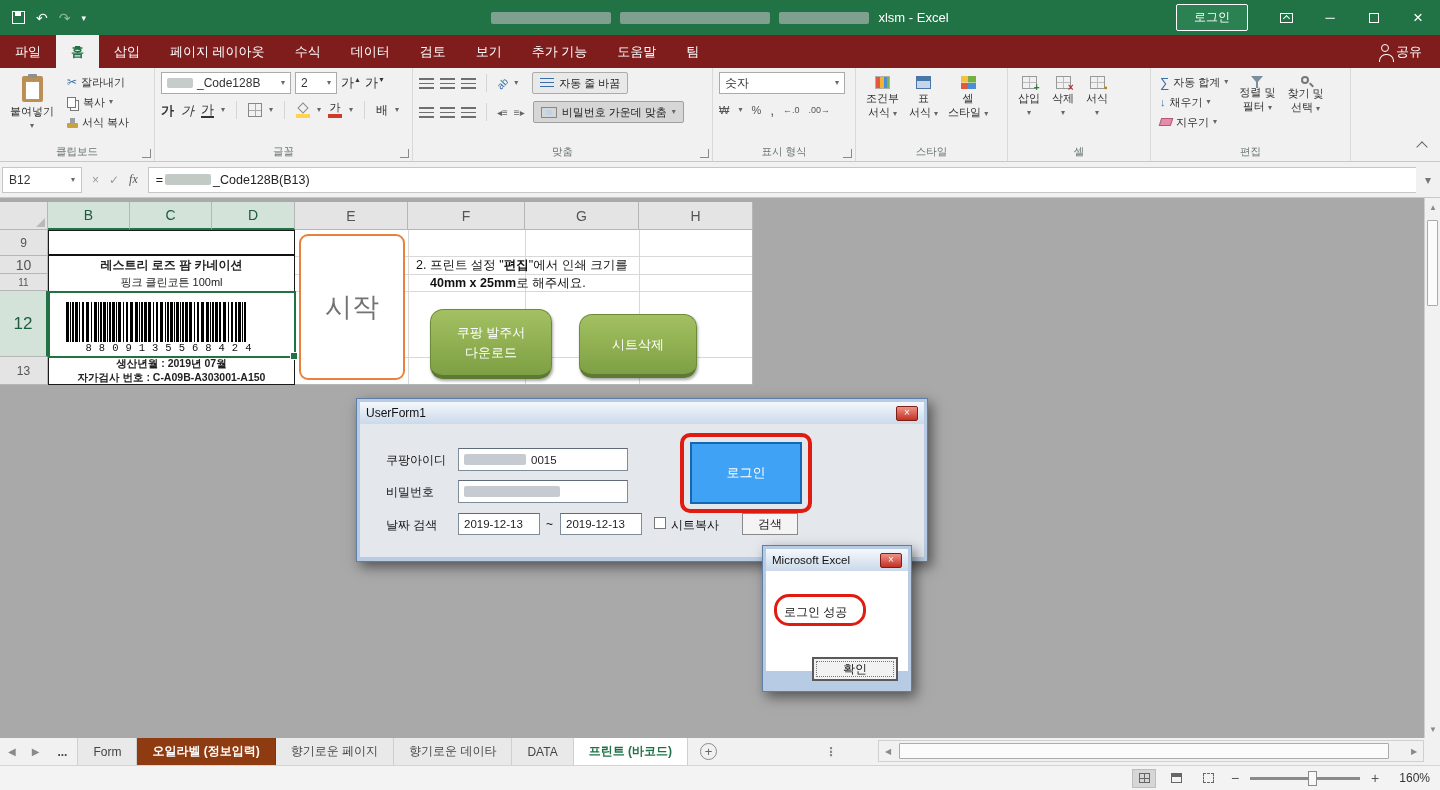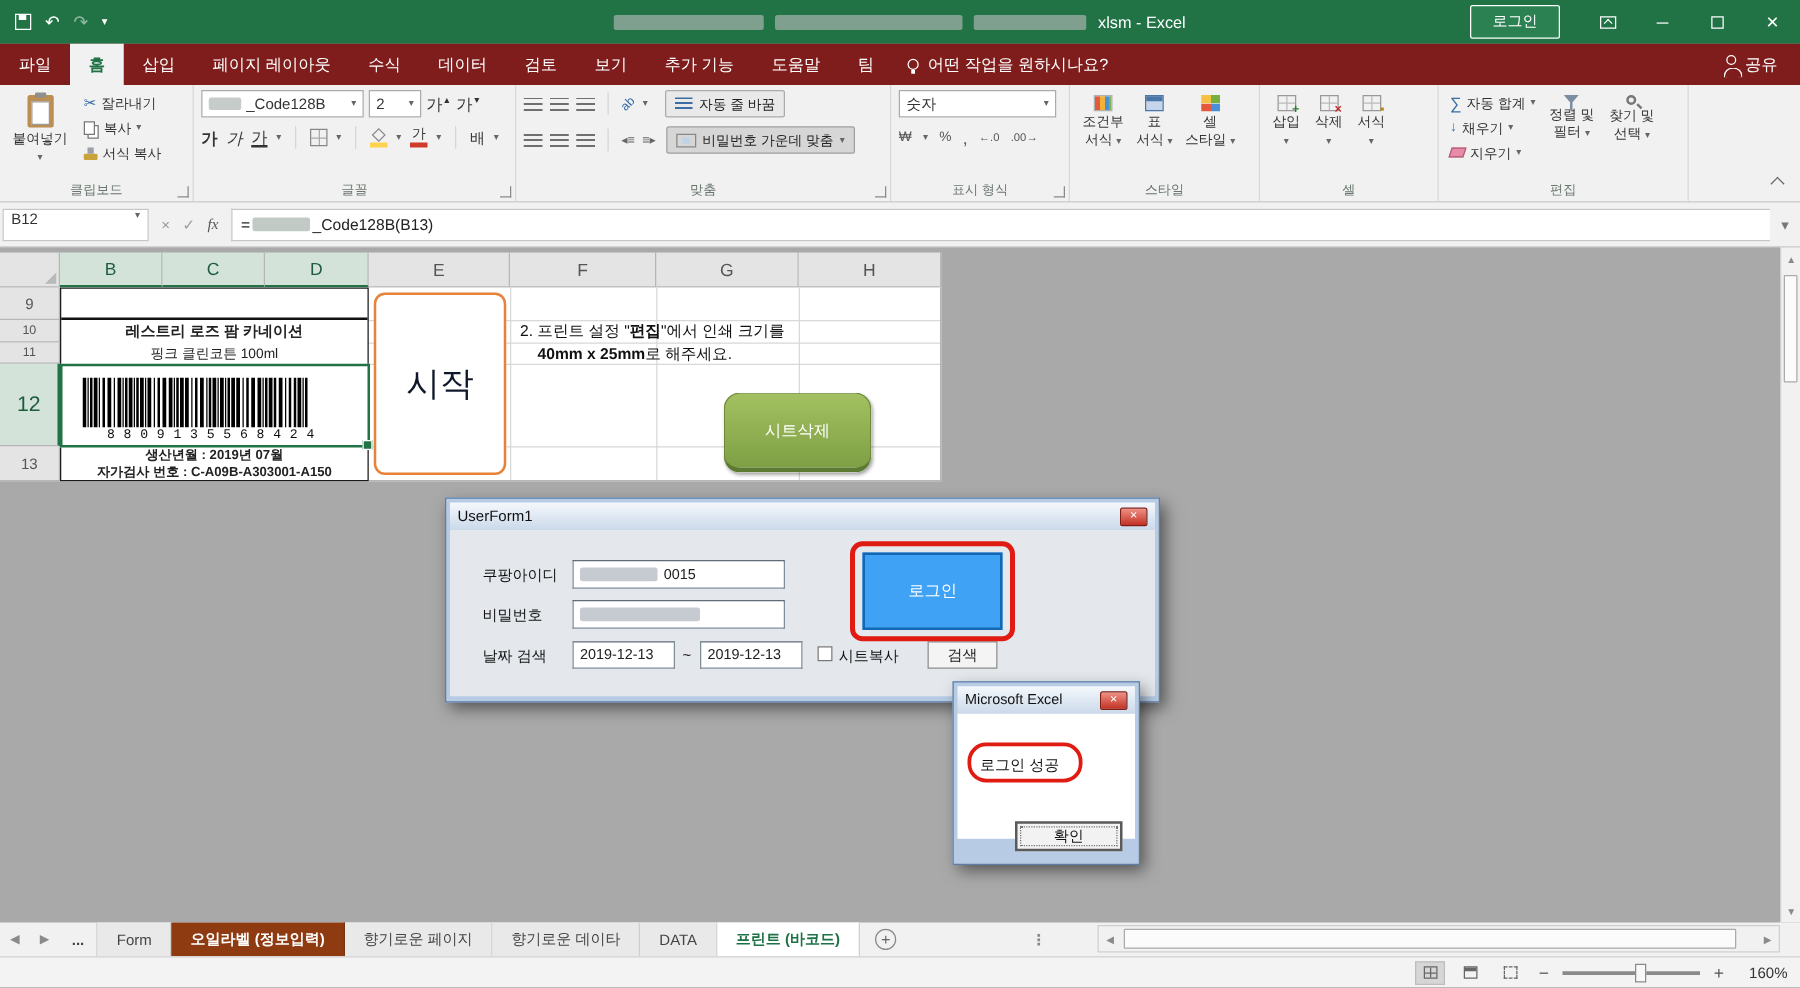--- a/index.html
+++ b/index.html
@@ -79,21 +79,21 @@
   .fill-dn{font-size:11px;color:#3a6ea5}
   .erz{width:12px;height:8px;background:#e78ba6;border:1px solid #b05a78;transform:skewX(-18deg)}
   .funnel{width:0;height:0;border-left:6px solid transparent;border-right:6px solid transparent;border-top:7px solid #7a8ea0;position:relative}
   .funnel::after{content:"";position:absolute;left:-1px;top:-1px;width:2px;height:6px;background:#7a8ea0}
   .mag{width:8px;height:8px;border:2px solid #777;border-radius:50%;position:relative}
   .mag::after{content:"";position:absolute;left:6px;top:6px;width:5px;height:2px;background:#777;transform:rotate(45deg)}
   .chev-up{width:8px;height:8px;border-left:1.5px solid #666;border-top:1.5px solid #666;transform:rotate(45deg)}
 
   
   .fbar{position:absolute;top:162px;left:0;width:1440px;height:36px;background:#f1f1f1;display:flex;align-items:center;border-bottom:1px solid #c8c8c8}
-  .namebox{width:117px;height:26px;background:#fff;border:1px solid #c6c6c6;margin-left:2px;display:flex;align-items:flex-start;padding:0 6px;font-size:12px;color:#333}
+  .namebox{width:80px;height:26px;background:#fff;border:1px solid #c6c6c6;margin-left:2px;display:flex;align-items:center;padding:0 6px;font-size:12px;color:#333}
   .fxbtns{display:flex;align-items:center;gap:10px;padding:0 10px;color:#9a9a9a;font-size:12px}
   .fxbtns .fx{color:#555;font-style:italic;font-family:"Liberation Serif","DejaVu Serif",serif}
   .ffield{flex:1;height:26px;background:#fff;border:1px solid #c6c6c6;border-right:none;display:flex;align-items:center;padding:0 7px;font-size:12.5px;color:#222;gap:2px}
   .fbar-end{width:24px;display:flex;justify-content:center;color:#777}
 
   
   .sheet{position:absolute;top:198px;left:0;width:1424px;height:540px;background:#a9a9a9;overflow:hidden}
   .colheaders{position:absolute;top:4px;left:0;height:28px;display:flex}
   .corner{width:48px;height:28px;background:#e4e4e4;border-right:1px solid #b6b6b6;border-bottom:1px solid #b6b6b6;position:relative}
   .corner::after{content:"";position:absolute;right:2px;bottom:2px;border-left:9px solid transparent;border-bottom:9px solid #b9b9b9}
@@ -109,21 +109,21 @@
   .lb-r9{height:25px;border-bottom:2px solid #111}
   .lb-l1{height:18px;display:flex;align-items:center;justify-content:center;font-size:12px;font-weight:700}
   .lb-l2{height:16px;display:flex;align-items:center;justify-content:center;font-size:11px}
   .bc-cell{position:absolute;left:-1px;top:60px;width:248px;height:67px;border:2px solid #217346;background:#fff;z-index:4;display:flex;flex-direction:column;justify-content:flex-end;padding:5px 8px 2px}
   .bc-cell::after{content:"";position:absolute;right:-4px;bottom:-4px;width:6px;height:6px;background:#217346;border:1px solid #fff}
   .bars{height:40px;width:212px;margin:0 auto;overflow:hidden;white-space:nowrap}
   .bars i{display:inline-block;height:100%;background:#000}
   .bc-digits{text-align:center;font-size:10.5px;letter-spacing:7px;color:#111;font-family:"Liberation Mono","DejaVu Sans Mono",monospace}
   .lb-l3{height:14px;display:flex;align-items:center;justify-content:center;font-size:10.5px;font-weight:700}
   .lb-l4{height:14px;display:flex;align-items:center;justify-content:center;font-size:10.5px;font-weight:700}
-  .start-box{position:absolute;left:251px;top:4px;width:106px;height:146px;background:#fff;border:2px solid #e8823b;border-radius:9px;z-index:3;display:flex;align-items:center;justify-content:center;font-size:27px;color:#0f172a}
+  .start-box{position:absolute;left:251px;top:4px;width:106px;height:146px;background:#fff;border:2px solid #e8823b;border-radius:9px;z-index:3;display:flex;align-items:center;justify-content:center;font-size:27px;color:#737373}
   .instr{position:absolute;left:368px;z-index:3;font-size:12.5px;color:#111;white-space:nowrap}
   .gbtn{position:absolute;z-index:3;border-radius:13px;background:linear-gradient(#a3c161,#7e9f44);border:1px solid #6d8a39;border-bottom:4px solid #5c7a32;box-shadow:1px 2px 3px rgba(0,0,0,.35);color:#fff;display:flex;flex-direction:column;align-items:center;justify-content:center;font-size:13px;line-height:1.5}
 
   
   .vscroll{position:absolute;left:1424px;top:198px;width:16px;height:540px;background:#f1f1f1;border-left:1px solid #cfcfcf}
   .vthumb{position:absolute;left:2px;top:22px;width:11px;height:86px;background:#fbfbfb;border:1px solid #ababab;border-radius:1px}
   .sarr{position:absolute;left:0;width:16px;height:18px;display:flex;align-items:center;justify-content:center;font-size:8px;color:#8a8a8a}
   .hscroll{position:absolute;left:878px;top:740px;width:546px;height:22px;display:flex;align-items:center;background:#f1f1f1;border:1px solid #d0d0d0}
   .harr{width:18px;height:100%;display:flex;align-items:center;justify-content:center;font-size:8px;color:#8a8a8a}
   .htrack{flex:1;height:100%;position:relative}
@@ -200,24 +200,20 @@
   <span class="rtab active">홈</span>
   <span class="rtab">삽입</span>
   <span class="rtab">페이지 레이아웃</span>
   <span class="rtab">수식</span>
   <span class="rtab">데이터</span>
   <span class="rtab">검토</span>
   <span class="rtab">보기</span>
   <span class="rtab">추가 기능</span>
   <span class="rtab">도움말</span>
   <span class="rtab">팀</span>
-  <span class="tellme">
-    <span class="bulb"></span>
-    <span>어떤 작업을 원하시나요?</span>
-  </span>
   <span class="share">
     <span class="person"></span>
     <span>공유</span>
   </span>
 </nav>
 
 <section class="ribbon">
 
   <div class="rgroup" style="width:155px">
     <div class="flex" style="align-items:flex-start;gap:6px">
@@ -433,21 +429,21 @@
     <div class="colh sel" style="width:82px">B</div>
     <div class="colh sel" style="width:82px">C</div>
     <div class="colh sel" style="width:83px">D</div>
     <div class="colh" style="width:113px">E</div>
     <div class="colh" style="width:117px">F</div>
     <div class="colh" style="width:114px">G</div>
     <div class="colh" style="width:114px">H</div>
   </div>
   <div class="rowheaders">
     <div class="rowh" style="height:26px">9</div>
-    <div class="rowh" style="height:18px;font-size:10px">10</div>
+    <div class="rowh" style="height:18px;font-size:14px">10</div>
     <div class="rowh" style="height:17px;font-size:10px">11</div>
     <div class="rowh sel" style="height:66px">12</div>
     <div class="rowh" style="height:28px">13</div>
   </div>
 
   <div class="cells">
     <div class="vl" style="left:82px"></div>
       <div class="vl" style="left:164px"></div>
     <div class="vl" style="left:360px"></div>
       <div class="vl" style="left:477px"></div>
@@ -472,20 +468,24 @@
 
     <div class="start-box">시작</div>
 
     <div class="instr" style="top:27px">
       <span>2. 프린트 설정 "</span><b>편집</b><span>"에서 인쇄 크기를</span>
     </div>
     <div class="instr" style="top:45px;left:382px">
       <b>40mm x 25mm</b><span>로 해주세요.</span>
     </div>
 
+    <div class="gbtn" style="left:382px;top:79px;width:122px;height:70px">
+      <span>쿠팡 발주서</span>
+      <span>다운로드</span>
+    </div>
     <div class="gbtn" style="left:531px;top:84px;width:118px;height:64px">
       <span>시트삭제</span>
     </div>
   </div>
 </div>
 
 <div class="vscroll">
   <span class="sarr" style="top:0">▲</span>
   <div class="vthumb"></div>
   <span class="sarr" style="bottom:0">▼</span>

